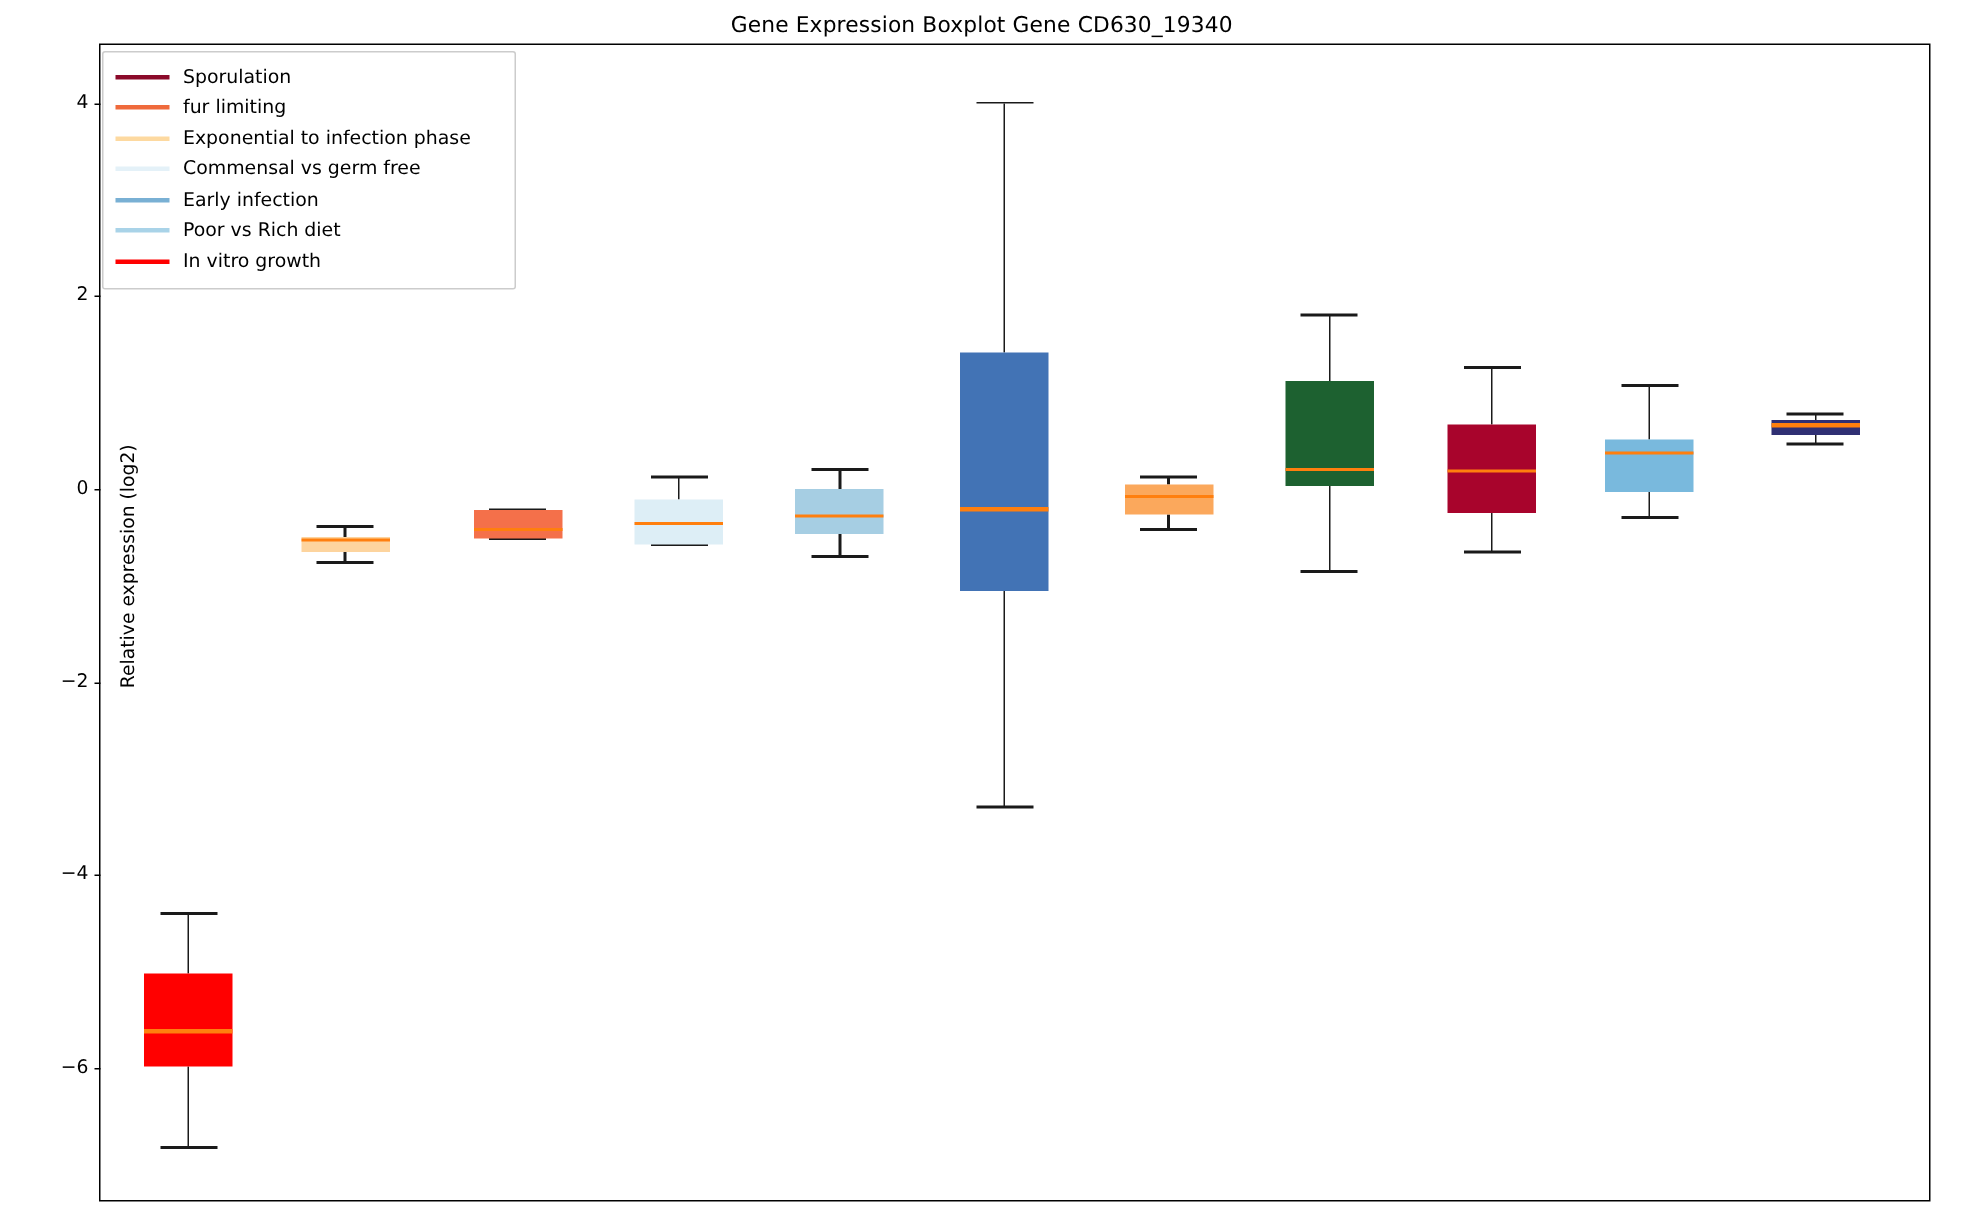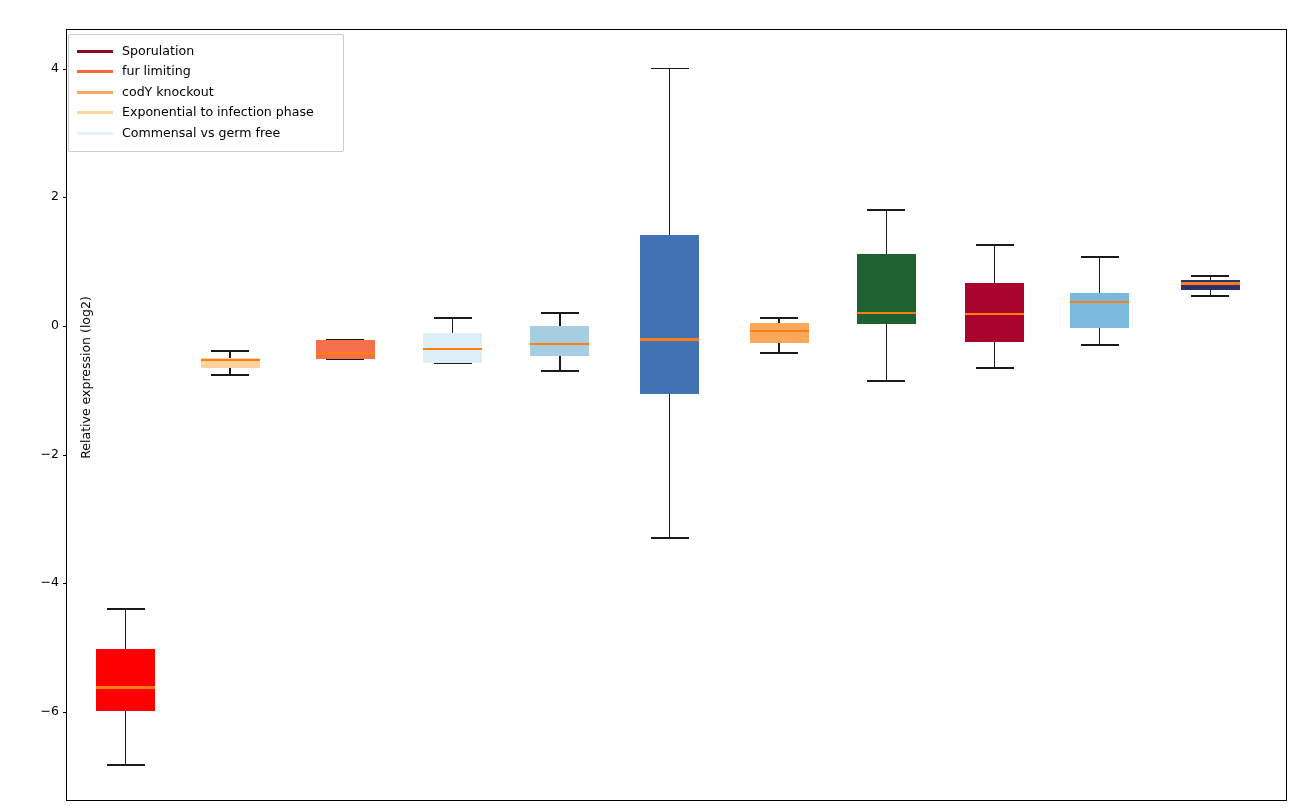--- a/index.html
+++ b/index.html
@@ -134,20 +134,21 @@
     color: #000000;
     white-space: nowrap;
     line-height: 1;
   }
 </style>
 </head>
 <body>
 
 <div id="figure">
 
+  <div id="chart-title">Gene Expression Boxplot Gene CD630_19340</div>
 
   <div id="plot-area">
     <div id="y-axis-label">Relative expression (log2)</div>
 
     <div id="yticks">
         <div class="ytick" style="top: 38.6px;">
           <div class="tick-line"></div>
           <div class="tick-label">4</div>
         </div>
         <div class="ytick" style="top: 167.267px;">
@@ -264,26 +265,34 @@
   <div id="legend">
       <div class="legend-row">
         <span class="legend-swatch" style="background: rgb(139, 10, 42);"></span>
         <span class="legend-text">Sporulation</span>
       </div>
       <div class="legend-row">
         <span class="legend-swatch" style="background: rgb(239, 106, 60);"></span>
         <span class="legend-text">fur limiting</span>
       </div>
       <div class="legend-row">
-        <span class="legend-swatch" style="background: rgb(251, 168, 92);"></span>
-        <span class="legend-text">codY knockout</span>
-      </div>
-      <div class="legend-row">
         <span class="legend-swatch" style="background: rgb(253, 217, 160);"></span>
         <span class="legend-text">Exponential to infection phase</span>
       </div>
       <div class="legend-row">
         <span class="legend-swatch" style="background: rgb(228, 241, 248);"></span>
         <span class="legend-text">Commensal vs germ free</span>
       </div>
+      <div class="legend-row">
+        <span class="legend-swatch" style="background: rgb(121, 176, 212);"></span>
+        <span class="legend-text">Early infection</span>
+      </div>
+      <div class="legend-row">
+        <span class="legend-swatch" style="background: rgb(169, 211, 232);"></span>
+        <span class="legend-text">Poor vs Rich diet</span>
+      </div>
+      <div class="legend-row">
+        <span class="legend-swatch" style="background: rgb(255, 0, 0);"></span>
+        <span class="legend-text">In vitro growth</span>
+      </div>
     </div>
 
 </div>
 
 </body></html>

